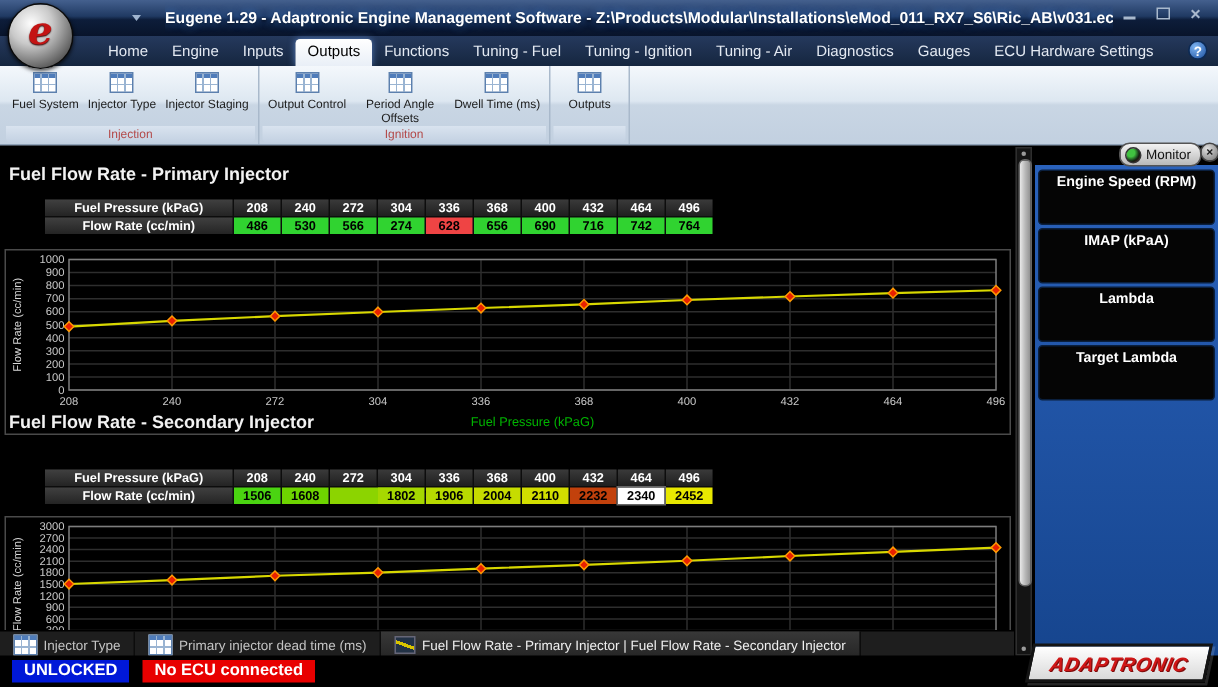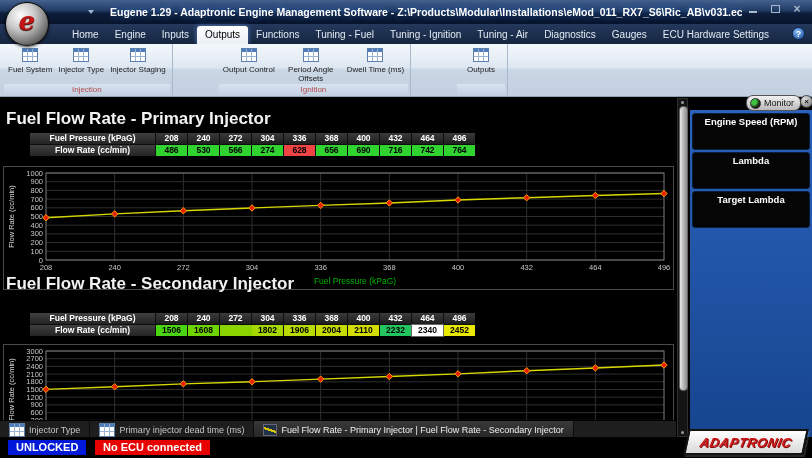--- a/index.html
+++ b/index.html
@@ -31,39 +31,39 @@
   .menu-items{position:absolute;left:64px;top:0;height:20px;display:flex;align-items:flex-end;}
   .menu-item{font-size:10px;color:#e3e9f2;padding:3px 8px 4px;white-space:nowrap;cursor:default;}
   .menu-item.active{background:linear-gradient(#fff,#e9eff7);color:#000;border-radius:3px 3px 0 0;
     box-shadow:0 0 5px rgba(120,170,255,.6);}
   .help-btn{position:absolute;right:7px;top:27px;width:13px;height:13px;border-radius:50%;z-index:31;
     background:radial-gradient(circle at 35% 30%,#7db4f2,#1c4f9e);color:#fff;font-size:9px;
     font-weight:bold;text-align:center;line-height:13px;border:1px solid #0c2a55;box-sizing:border-box;}
   
   .ribbon{position:absolute;left:0;top:44px;width:812px;height:53px;display:flex;align-items:stretch;
     background:linear-gradient(#f4f8fc 0%,#dde7f1 45%,#c9d6e4 50%,#c2d0e0 100%);
-    border-bottom:1px solid #8fa2b8;padding-left:2px;box-sizing:border-box;gap:44px;}
+    border-bottom:1px solid #8fa2b8;padding-left:2px;box-sizing:border-box;}
   .rgroup{display:flex;flex-direction:column;border-right:1px solid #a9b9cb;padding:0 1px;}
   .rgroup-buttons{display:flex;flex:1;align-items:stretch;padding:1px 2px 0;}
   .rbtn{min-width:40px;max-width:60px;display:flex;flex-direction:column;align-items:center;
     padding:3px 3px 0;gap:3px;font-size:8px;line-height:1.15;color:#1c1c1c;text-align:center;
     border-radius:3px;cursor:default;}
   .rgroup-label{height:11px;line-height:11px;text-align:center;font-size:8px;color:#b34a4a;
     background:linear-gradient(#d9e3ef,#c3d1e2);border-radius:0 0 3px 3px;margin:0 1px 1px;}
   .tbl-icon{width:14px;height:12px;background:
       linear-gradient(to right,transparent 0 4px,#9ab4d2 4px 5px,transparent 5px 9px,#9ab4d2 9px 10px,transparent 10px),
       linear-gradient(to bottom,#4f7cba 0 3px,transparent 3px 7px,#9ab4d2 7px 8px,transparent 8px),#fff;
     border:1px solid #5c80ae;box-sizing:content-box;}
   .tbl-icon.gray{border-color:#777;background:
       linear-gradient(to right,transparent 0 4px,#aaa 4px 5px,transparent 5px 9px,#aaa 9px 10px,transparent 10px),
       linear-gradient(to bottom,#888 0 3px,transparent 3px 7px,#aaa 7px 8px,transparent 8px),#ddd;}
   .chart-icon{width:12px;height:10px;border:1px solid #667;box-sizing:content-box;
     background:linear-gradient(200deg,transparent 42%,#d8c400 42% 58%,transparent 58%),#223246;}
   
-  .section-heading{position:absolute;left:6px;font-size:17px;font-weight:bold;color:#f2f2f2;z-index:2;}
+  .section-heading{position:absolute;left:6px;font-size:12px;font-weight:bold;color:#f2f2f2;z-index:2;}
   .flow-table{position:absolute;display:grid;grid-template-columns:125px repeat(10,31px);
     grid-auto-rows:11px;gap:1px;background:#0d0d0d;font-size:8.5px;font-weight:bold;z-index:2;}
   .flow-table .lbl{background:linear-gradient(#404040,#242424);color:#fff;text-align:center;line-height:11px;}
   .flow-table .hdrv{background:linear-gradient(#3a3a3a,#1f1f1f);color:#fff;text-align:center;line-height:11px;}
   .flow-table .val{color:#000;text-align:center;line-height:11px;}
   
   .chart{position:absolute;z-index:1;border:1px solid #4a4a4a;background:#000;}
   
   .vscroll{position:absolute;left:677px;top:98px;width:11px;height:339px;background:#141414;
     border:1px solid #2e2e2e;box-sizing:border-box;z-index:3;}
@@ -303,21 +303,21 @@
       <div class="hdrv">464</div>
       <div class="hdrv">496</div>
       <div class="lbl">Flow Rate (cc/min)</div>
       <div class="val" style="background: rgb(74, 212, 17);">1506</div>
       <div class="val" style="background: rgb(110, 212, 0);">1608</div>
       <div class="val" style="background: rgb(140, 212, 0); padding-left: 47px;">1720</div>
       <div class="val" style="background: rgb(166, 216, 0);">1802</div>
       <div class="val" style="background: rgb(184, 218, 0);">1906</div>
       <div class="val" style="background: rgb(198, 220, 0);">2004</div>
       <div class="val" style="background: rgb(210, 222, 0);">2110</div>
-      <div class="val" style="background: #22c55e;">2232</div>
+      <div class="val" style="background: #c2410c;">2232</div>
       <div class="val" style="background: rgb(255, 255, 255); outline: rgb(102, 102, 102) solid 1px;">2340</div>
       <div class="val" style="background: rgb(232, 232, 0);">2452</div>
     </div>
   <div class="chart" id="chart2" style="left:3px;top:344px;width:669px;height:113px"><svg width="669" height="113">
         <rect x="42" y="6" width="618" height="77" fill="#000"></rect>
         <line x1="42" y1="83" x2="660" y2="83" stroke="#2e2e2e"></line>
         <text x="39" y="85.5" font-family="Liberation Sans, sans-serif" text-anchor="end" font-size="7.5" fill="#c8c8c8">0</text>
         <line x1="42" y1="75.3" x2="660" y2="75.3" stroke="#2e2e2e"></line>
         <text x="39" y="77.8" font-family="Liberation Sans, sans-serif" text-anchor="end" font-size="7.5" fill="#c8c8c8">300</text>
         <line x1="42" y1="67.6" x2="660" y2="67.6" stroke="#2e2e2e"></line>
@@ -382,20 +382,23 @@
     <span class="gauge-icon"></span>
     <span>Monitor</span>
   </div>
   <div class="monitor-close">×</div>
 
   <div class="sidebar" id="sidebar">
       <div class="side-panel">
         <span class="pt">Engine Speed (RPM)</span>
       </div>
       <div class="side-panel">
+        <span class="pt">IMAP (kPaA)</span>
+      </div>
+      <div class="side-panel">
         <span class="pt">Lambda</span>
       </div>
       <div class="side-panel">
         <span class="pt">Target Lambda</span>
       </div>
     </div>
 
   <div class="tabbar" id="tabbar">
       <div class="tab">
         <span class="tbl-icon"></span>

